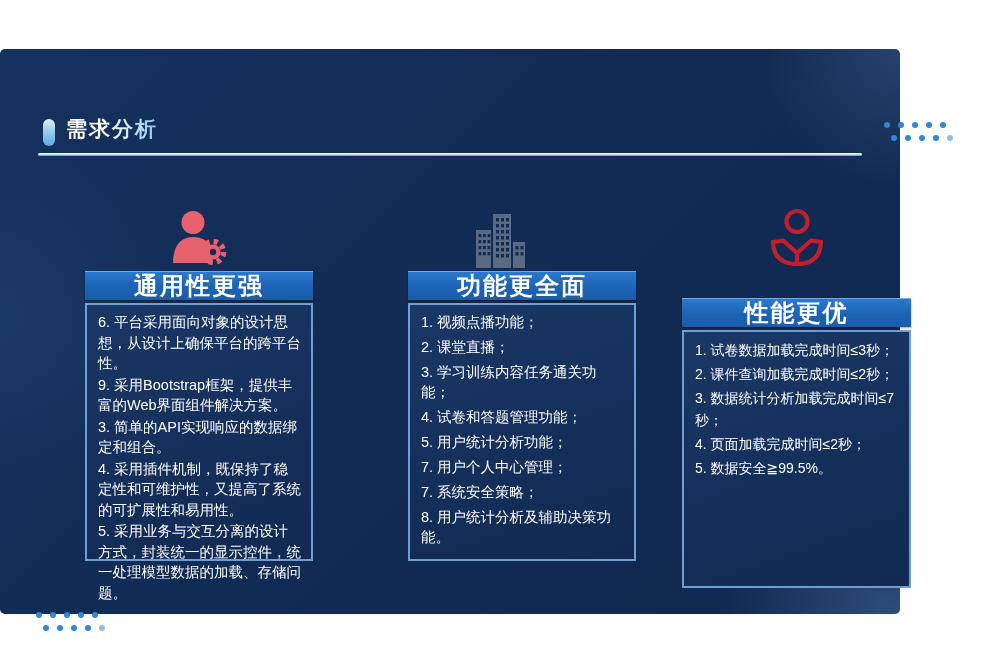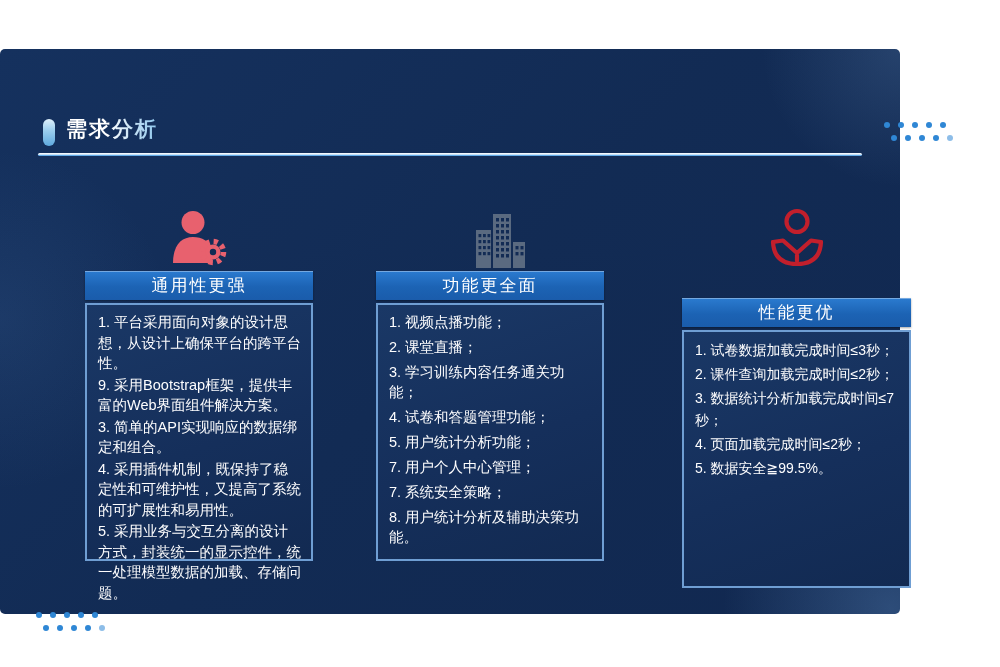--- a/index.html
+++ b/index.html
@@ -42,27 +42,27 @@
   .dot{width:6px;height:6px;border-radius:50%;background:#2f87d5;}
   .dot-row.offset .dot:last-child{opacity:.55;}
   
   .icon-wrap{position:absolute;top:155px;height:64px;display:flex;align-items:flex-end;justify-content:center;}
   .iw0{left:85px;width:228px;}
   .iw1{left:386px;width:228px;}
   .iw2{left:682px;width:229px;}
   
   .card{position:absolute;top:222px;width:228px;}
   .card.c0{left:85px;}
-  .card.c1{left:376px;}
+  .card.c1{left:408px;}
   .card.c2{left:682px;width:229px;margin-top:27px;}
   .card-header{
     height:29px;display:flex;align-items:center;justify-content:center;
     background:linear-gradient(180deg,#2b7bd0 0%,#1c63b4 55%,#1a5cab 100%);
     box-shadow:inset 0 1px 0 rgba(255,255,255,.35), 0 1px 2px rgba(0,0,0,.35);
-    color:#ffffff;font-size:17px;font-weight:400;letter-spacing:2px;
+    color:#ffffff;font-size:24px;font-weight:700;letter-spacing:2px;
   }
   .card-body{
     margin-top:3px;height:258px;box-sizing:border-box;
     border:2px solid #6f9ed3;
     background:linear-gradient(160deg,#1a3866 0%,#152f5b 55%,#122a52 100%);
     padding:7px 10px 0 11px;
     color:#fdfdfe;
   }
   .li{text-align:left;}
   .c0 .li{font-size:14.5px;line-height:20.5px;margin-bottom:1px;}
@@ -179,21 +179,21 @@
         <path d="M4,34 L14,32.5 L28,45 L42,32.5 L52,34"></path>
         <path d="M4,34 Q5,56 28,56 Q51,56 52,34"></path>
         <path d="M28,47.5 L28,53"></path>
       </g>
     </svg>
   </div>
 
   <div class="card c0">
     <div class="card-header">通用性更强</div>
     <div class="card-body">
-        <div class="li">1. 平台采用面向对象的设计思想，从设计上确保平台的跨平台性。</div>
+        <div class="li">6. 平台采用面向对象的设计思想，从设计上确保平台的跨平台性。</div>
         <div class="li">9. 采用Bootstrap框架，提供丰富的Web界面组件解决方案。</div>
         <div class="li">3. 简单的API实现响应的数据绑定和组合。</div>
         <div class="li">4. 采用插件机制，既保持了稳定性和可维护性，又提高了系统的可扩展性和易用性。</div>
         <div class="li">5. 采用业务与交互分离的设计方式，封装统一的显示控件，统一处理模型数据的加载、存储问题。</div>
       </div>
   </div>
 
   <div class="card c1">
     <div class="card-header">功能更全面</div>
     <div class="card-body">

